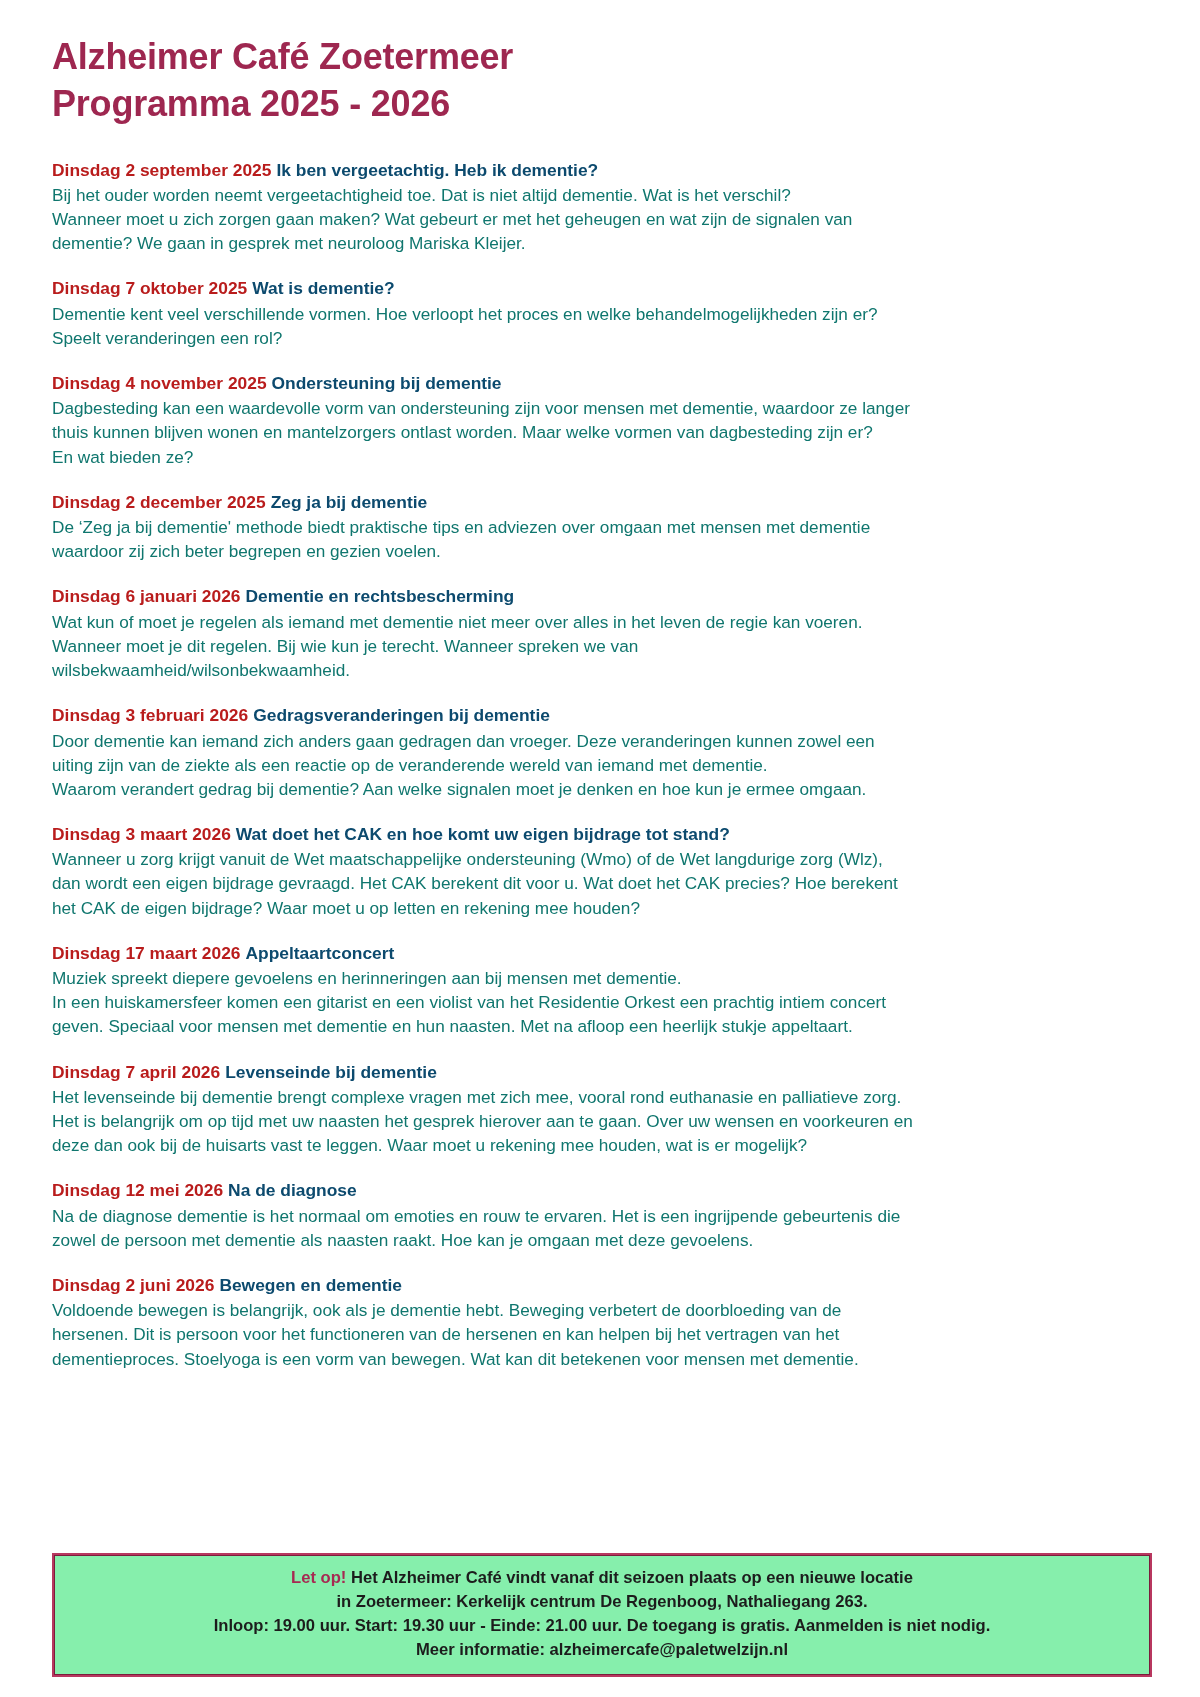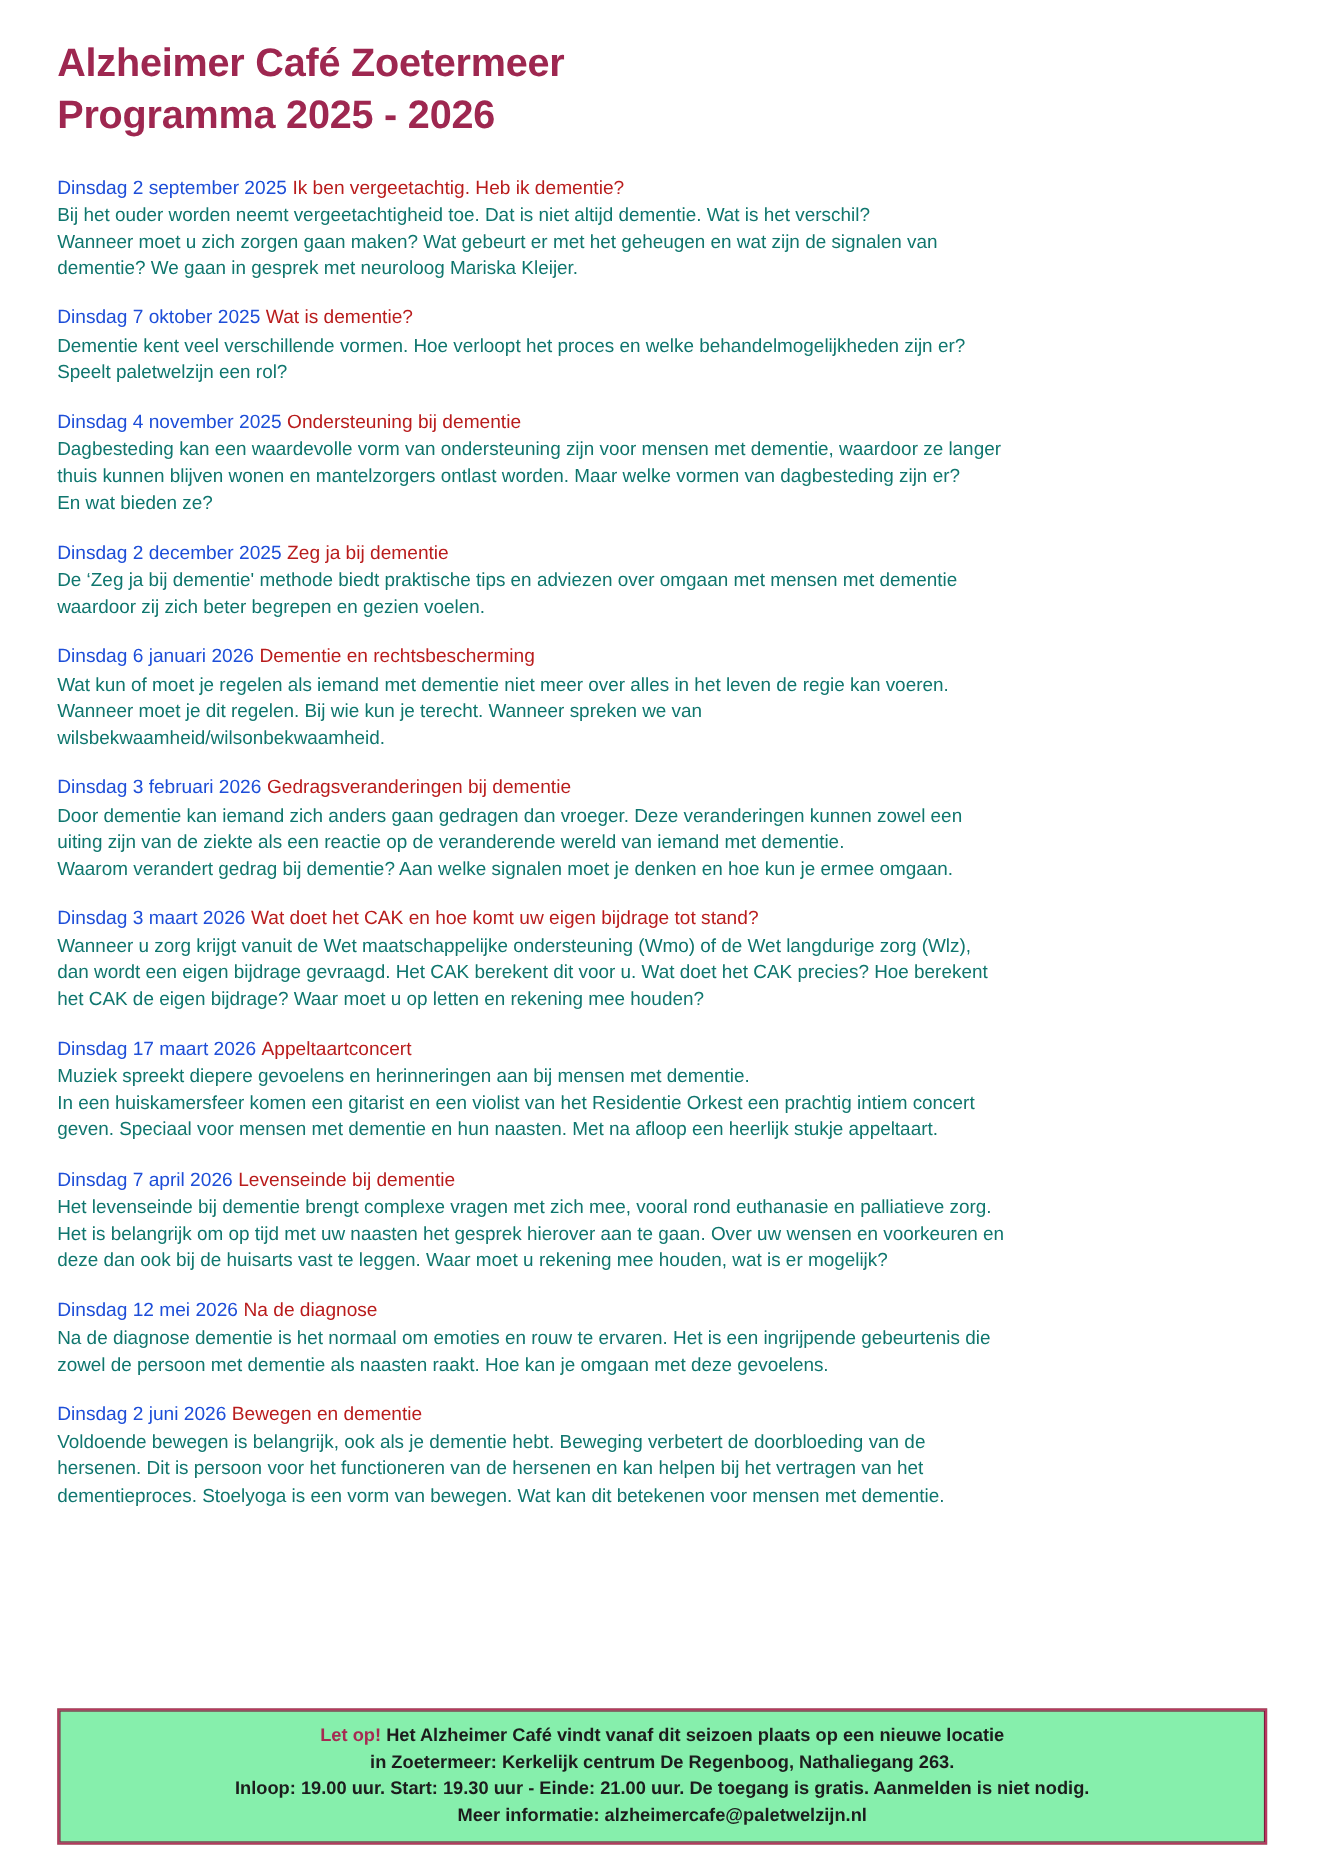--- a/index.html
+++ b/index.html
@@ -44,26 +44,26 @@
   }
   .entry:last-child { margin-bottom: 0; }
 
   .entry-head {
     font-size: 17.4px;
     line-height: 1.34;
     font-weight: 700;
     margin: 0 0 1px 0;
   }
   .entry-date {
-    color: #1d4ed8;
-    font-weight: 400;
+    color: #b91c1c;
+    font-weight: 700;
   }
   .entry-topic {
-    color: #b91c1c;
-    font-weight: 400;
+    color: #0c4a6e;
+    font-weight: 700;
     margin-left: 5px;
   }
 
   .entry-body {
     font-size: 17.2px;
     line-height: 1.405;
     color: #0f766e;
     margin: 0;
     max-width: 1012px;
   }
@@ -110,21 +110,21 @@
         <p class="entry-body">
           <span class="l">Bij het ouder worden neemt vergeetachtigheid toe. Dat is niet altijd dementie. Wat is het verschil?</span>
           <span class="l">Wanneer moet u zich zorgen gaan maken? Wat gebeurt er met het geheugen en wat zijn de signalen van</span>
           <span class="l">dementie? We gaan in gesprek met neuroloog Mariska Kleijer.</span>
         </p>
       </div>
       <div class="entry">
         <div class="entry-head"><span class="entry-date">Dinsdag 7 oktober 2025</span><span class="entry-topic">Wat is dementie?</span></div>
         <p class="entry-body">
           <span class="l">Dementie kent veel verschillende vormen. Hoe verloopt het proces en welke behandelmogelijkheden zijn er?</span>
-          <span class="l">Speelt paletwelzijn een rol?</span>
+          <span class="l">Speelt veranderingen een rol?</span>
         </p>
       </div>
       <div class="entry">
         <div class="entry-head"><span class="entry-date">Dinsdag 4 november 2025</span><span class="entry-topic">Ondersteuning bij dementie</span></div>
         <p class="entry-body">
           <span class="l">Dagbesteding kan een waardevolle vorm van ondersteuning zijn voor mensen met dementie, waardoor ze langer</span>
           <span class="l">thuis kunnen blijven wonen en mantelzorgers ontlast worden. Maar welke vormen van dagbesteding zijn er?</span>
           <span class="l">En wat bieden ze?</span>
         </p>
       </div>

